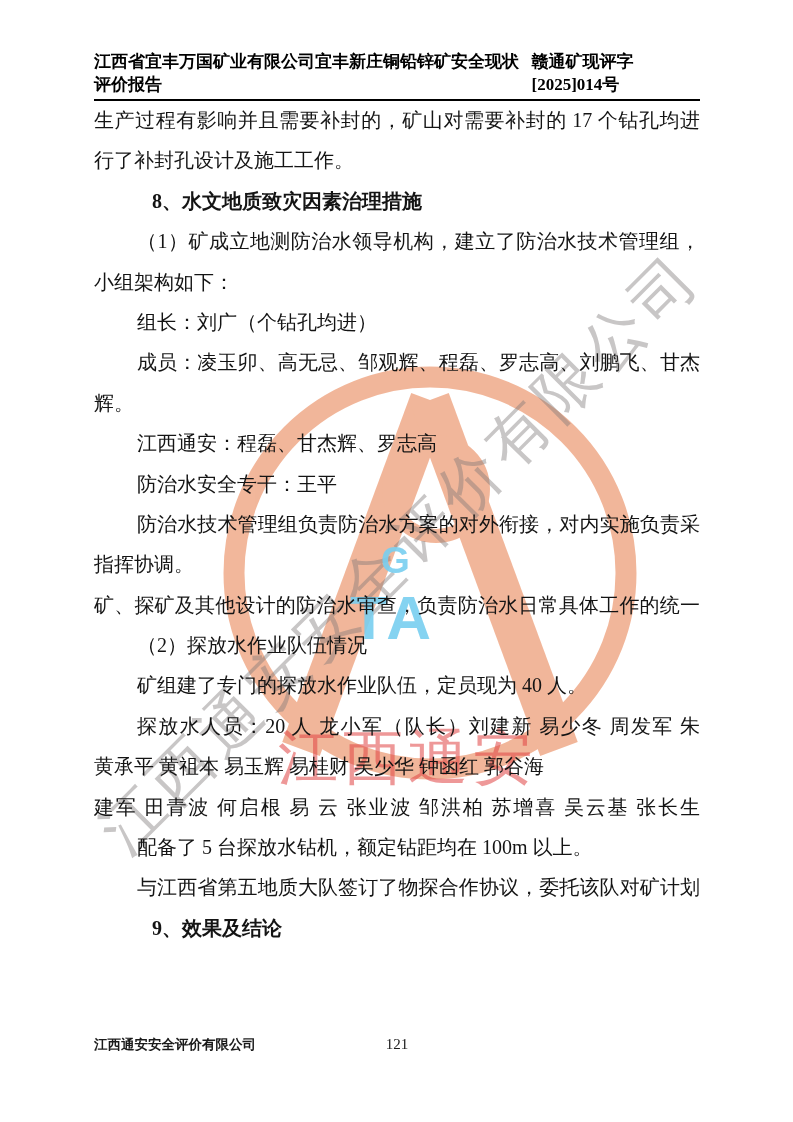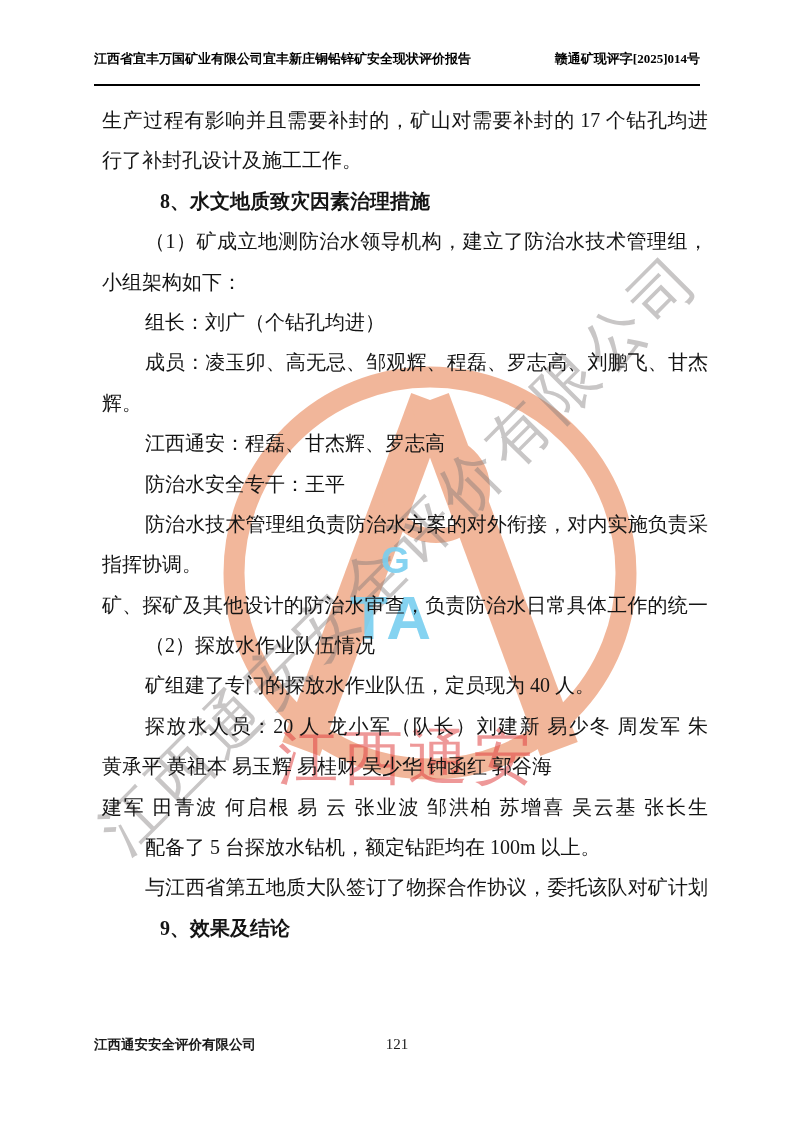--- a/index.html
+++ b/index.html
@@ -10,28 +10,28 @@
     background:#ffffff;
     overflow:hidden;
     font-family:"Liberation Serif","DejaVu Serif",serif;
     color:#111;
   }
 
   
   .header {
     position:absolute; left:94px; top:50px; width:606px;
     display:flex; justify-content:space-between; align-items:flex-end;
-    font-size:13px; font-weight:bold; color:#000;
+    font-size:17px; font-weight:bold; color:#000;
     border-bottom:2px solid #000;
-    padding-bottom:16px;
+    padding-bottom:3px;
   }
 
   
   .body-text {
-    position:absolute; left:102px; top:100px; width:606px;
+    position:absolute; left:94px; top:100px; width:606px;
     overflow:hidden;
   }
   .line {
     height:40.4px; line-height:40.4px;
     font-size:20px;
     text-align:justify;
     white-space:nowrap;
     color:#141414;
   }
   .line.fill { text-align-last:justify; }

